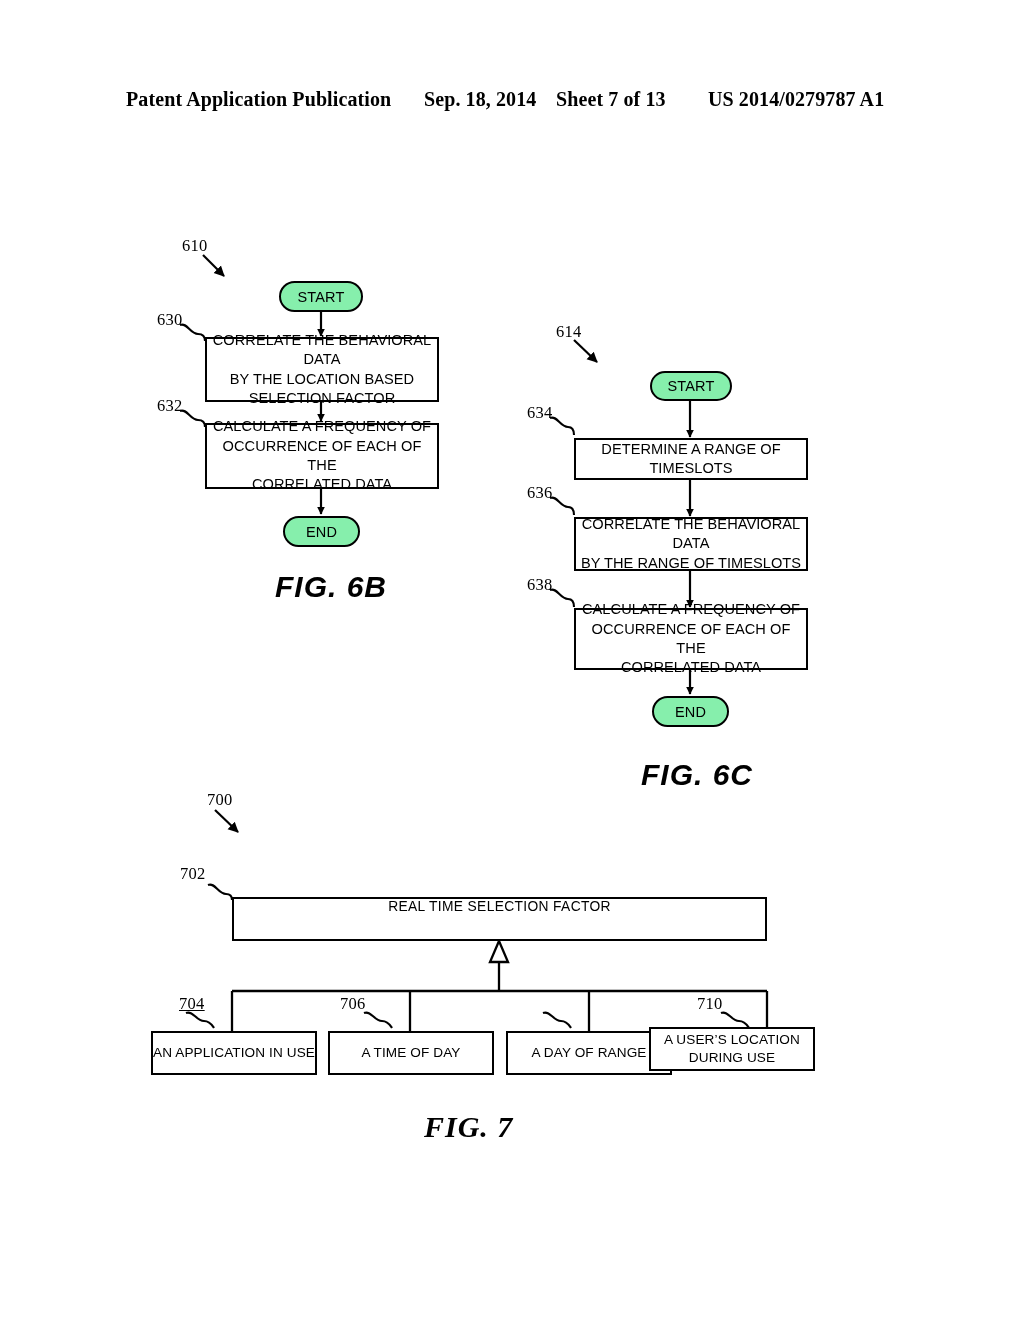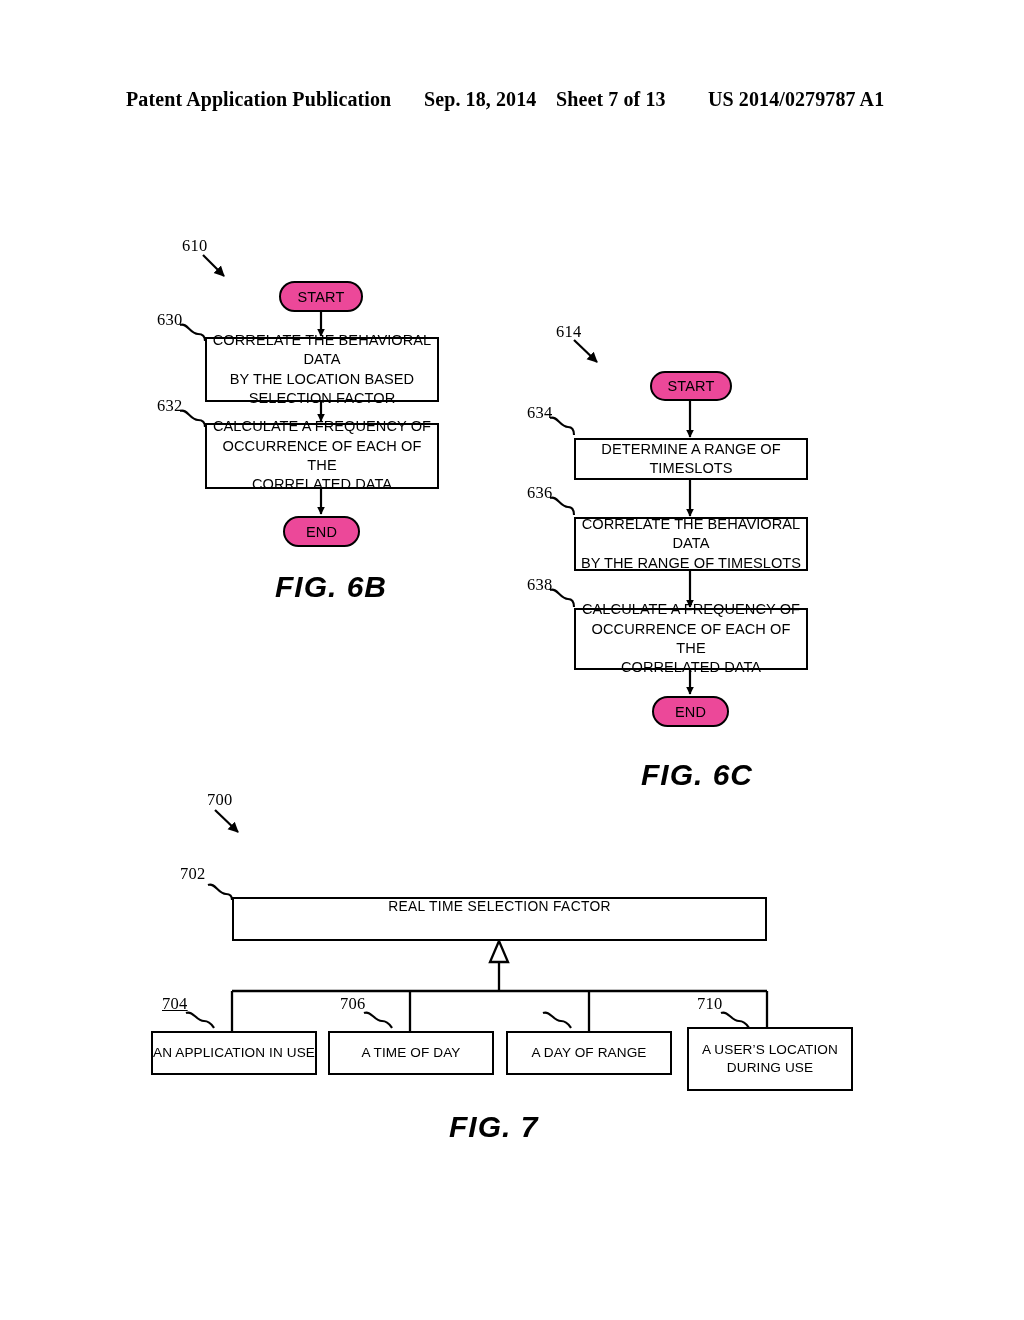--- a/index.html
+++ b/index.html
@@ -55,21 +55,21 @@
     font-size: 30px;
     letter-spacing: 1px;
     white-space: nowrap;
   }
 
   .term {
     position: absolute;
     box-sizing: border-box;
     border: 2.2px solid #000;
     border-radius: 999px;
-    background: #ec4899;
+    background: #86efac;
     display: flex;
     align-items: center;
     justify-content: center;
     font-size: 14.5px;
     letter-spacing: 0.2px;
   }
 
   .pbox {
     position: absolute;
     box-sizing: border-box;
@@ -254,38 +254,38 @@
 
   <div class="fcap" style="left:641px; top:758px;">FIG. 6C</div>
 
   <div class="fignum" style="left:207px; top:790px;">700</div>
 
   <div class="fignum" style="left:180px; top:864px;">702</div>
   <div class="fig7top" style="left:232px; top:897px; width:535px; height:44px;">
     <span>REAL TIME SELECTION FACTOR</span>
   </div>
 
-  <div class="fignum" style="left:162px; top:994px;text-decoration:underline;">704</div>
+  <div class="fignum" style="left:179px; top:994px;text-decoration:underline;">704</div>
   <div class="fig7box" style="left:151px; top:1031px; width:166px; height:44px;">
     <span>AN APPLICATION IN USE</span>
   </div>
 
   <div class="fignum" style="left:340px; top:994px;">706</div>
   <div class="fig7box" style="left:328px; top:1031px; width:166px; height:44px;">
     <span>A TIME OF DAY</span>
   </div>
 
   <div class="fignum" style="left:519px; top:994px;margin-top:36px;">708</div>
   <div class="fig7box" style="left:506px; top:1031px; width:166px; height:44px;">
     <span>A DAY OF RANGE</span>
   </div>
 
   <div class="fignum" style="left:697px; top:994px;">710</div>
-  <div class="fig7box" style="left:687px; top:1027px; width:166px; height:64px;">
+  <div class="fig7box" style="left:649px; top:1027px; width:166px; height:44px;">
     <div>
       <div>A USER’S LOCATION</div>
       <div>DURING USE</div>
     </div>
   </div>
 
-  <div class="fcap" style="left:449px; top:1110px;">FIG. 7</div>
+  <div class="fcap" style="left:424px; top:1110px;font-family:Liberation Serif, serif;">FIG. 7</div>
 
 </div>
 
 </body></html>

